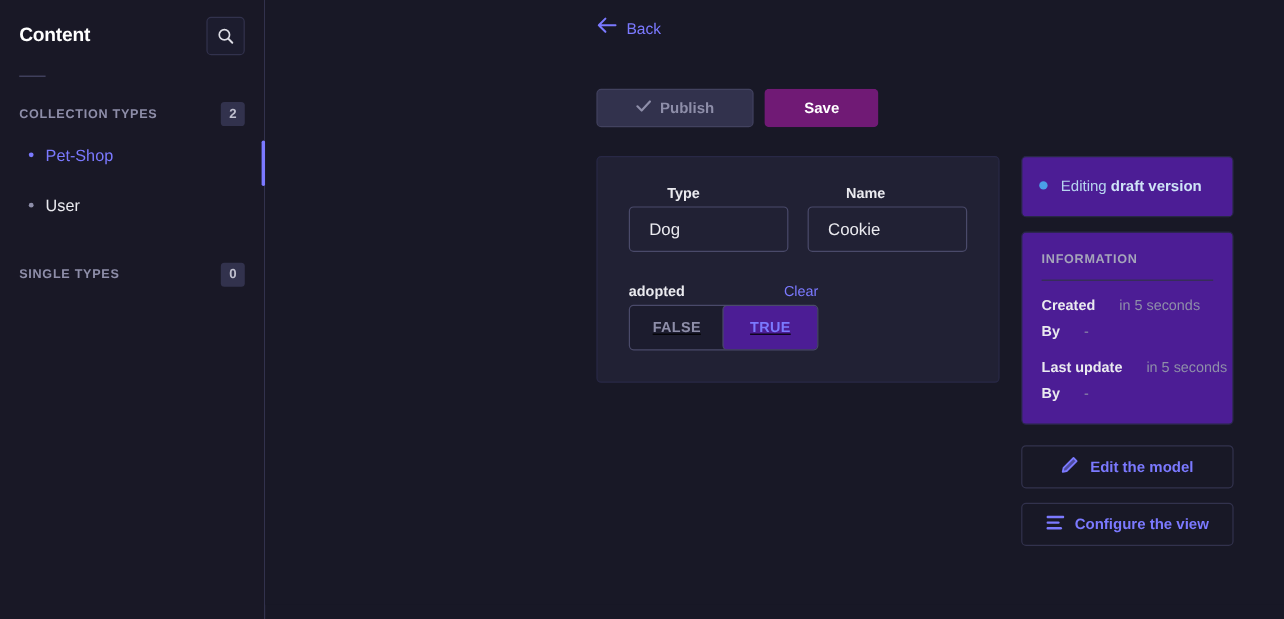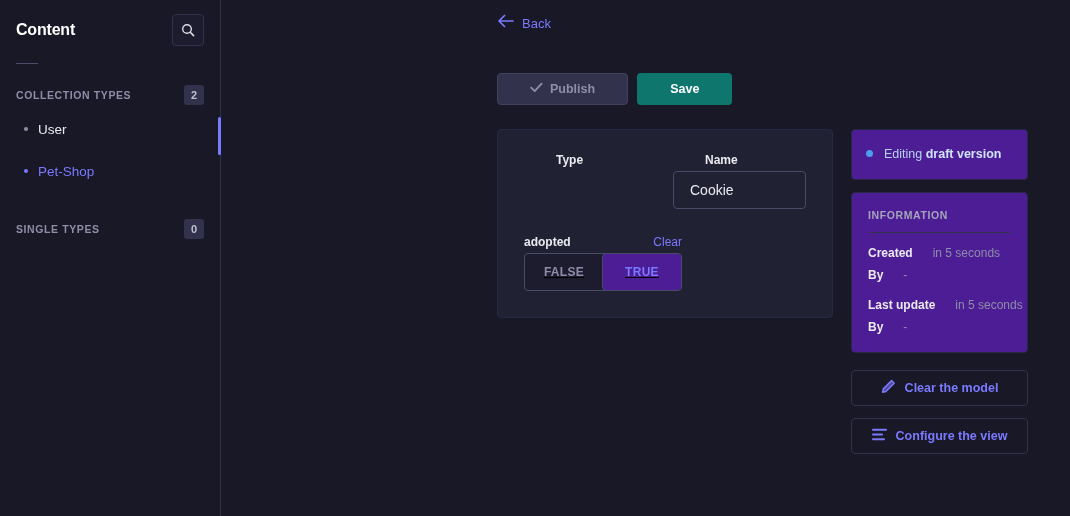--- a/index.html
+++ b/index.html
@@ -66,21 +66,21 @@
   .title-row { display: flex; align-items: flex-start; justify-content: space-between; margin-top: 9px; }
   .page-title { font-size: 30px; font-weight: bold; color: #ffffff; letter-spacing: -0.5px; line-height: 1.05; }
   .api-id { font-size: 13px; color: #a5a5ba; margin-top: 8px; }
   .head-actions { display: flex; align-items: center; gap: 9px; padding-top: 32px; }
   .btn {
     height: 32px; border-radius: 4px; display: flex; align-items: center;
     justify-content: center; gap: 7px; font-size: 12.5px; font-weight: bold; cursor: pointer;
     padding: 0 32px; border: 1px solid transparent;
   }
   .btn-publish { background: #32324d; border-color: #42425f; color: #8e8ea9; }
-  .btn-save { background: #0f766e; color: #ffffff; }
+  .btn-save { background: #701a75; color: #ffffff; }
 
   
   .content-row { display: flex; gap: 18px; padding: 0 42px 0 276px; margin-top: 24px; align-items: flex-start; }
   .form-card {
     width: 561px; background: #212134; border: 1px solid #282846;
     border-radius: 4px; padding: 23px 26px 26px 26px;
   }
   .field-row { display: flex; gap: 16px; }
   .field { flex: 1; }
   .field-label { font-size: 12px; font-weight: bold; color: #eaeaef; margin-bottom: 4px; display: block; margin-left: 32px; }
@@ -150,28 +150,28 @@
       </div>
     </div>
 
     <div class="sb-divider"></div>
 
     <div class="sb-group-head">
       <div class="sb-group-label">COLLECTION TYPES</div>
       <div class="sb-badge">2</div>
     </div>
 
+    <div class="sb-item active">
+      <span class="sb-bullet"></span>
+      <span class="sb-item-label">Pet-Shop</span>
+    </div>
+
     <div class="sb-item">
       <span class="sb-bullet"></span>
       <span class="sb-item-label">User</span>
-    </div>
-
-    <div class="sb-item active">
-      <span class="sb-bullet"></span>
-      <span class="sb-item-label">Pet-Shop</span>
     </div>
 
     <div class="sb-group-head" style="margin-top:30px;">
       <div class="sb-group-label">SINGLE TYPES</div>
       <div class="sb-badge">0</div>
     </div>
 
     <div class="sb-active-bar"></div>
   </aside>
 
@@ -203,20 +203,21 @@
         </div>
       </div>
     </div>
 
     <div class="content-row">
 
       <section class="form-card">
         <div class="field-row">
           <div class="field">
             <label class="field-label">Type</label>
+            <input class="field-input" type="text" value="Dog" style="">
           </div>
           <div class="field">
             <label class="field-label">Name</label>
             <input class="field-input" type="text" value="Cookie" style="">
           </div>
         </div>
 
         <div class="bool-block">
           <div class="bool-head">
             <span class="bool-label">adopted</span>
@@ -257,21 +258,21 @@
             <span class="info-val">-</span>
           </div>
         </div>
 
         <div class="link-btn" style="margin-top:5px;">
           <span>
             <svg width="15" height="15" viewBox="0 0 15 15" fill="none">
               <path d="M10.6 1.6L13.2 4.2L4.9 12.5L1.6 13.2L2.3 9.9L10.6 1.6Z" stroke="#7b79ff" stroke-width="1.5" stroke-linejoin="round" fill="#7b79ff" fill-opacity="0.55"></path>
             </svg>
           </span>
-          <span>Clear the model</span>
+          <span>Edit the model</span>
         </div>
 
         <div class="link-btn">
           <span>
             <svg width="15" height="13" viewBox="0 0 15 13" fill="none">
               <line x1="1" y1="1.8" x2="14" y2="1.8" stroke="#7b79ff" stroke-width="2" stroke-linecap="round"></line>
               <line x1="1" y1="6.5" x2="10" y2="6.5" stroke="#7b79ff" stroke-width="2" stroke-linecap="round"></line>
               <line x1="1" y1="11.2" x2="12" y2="11.2" stroke="#7b79ff" stroke-width="2" stroke-linecap="round"></line>
             </svg>
           </span>

